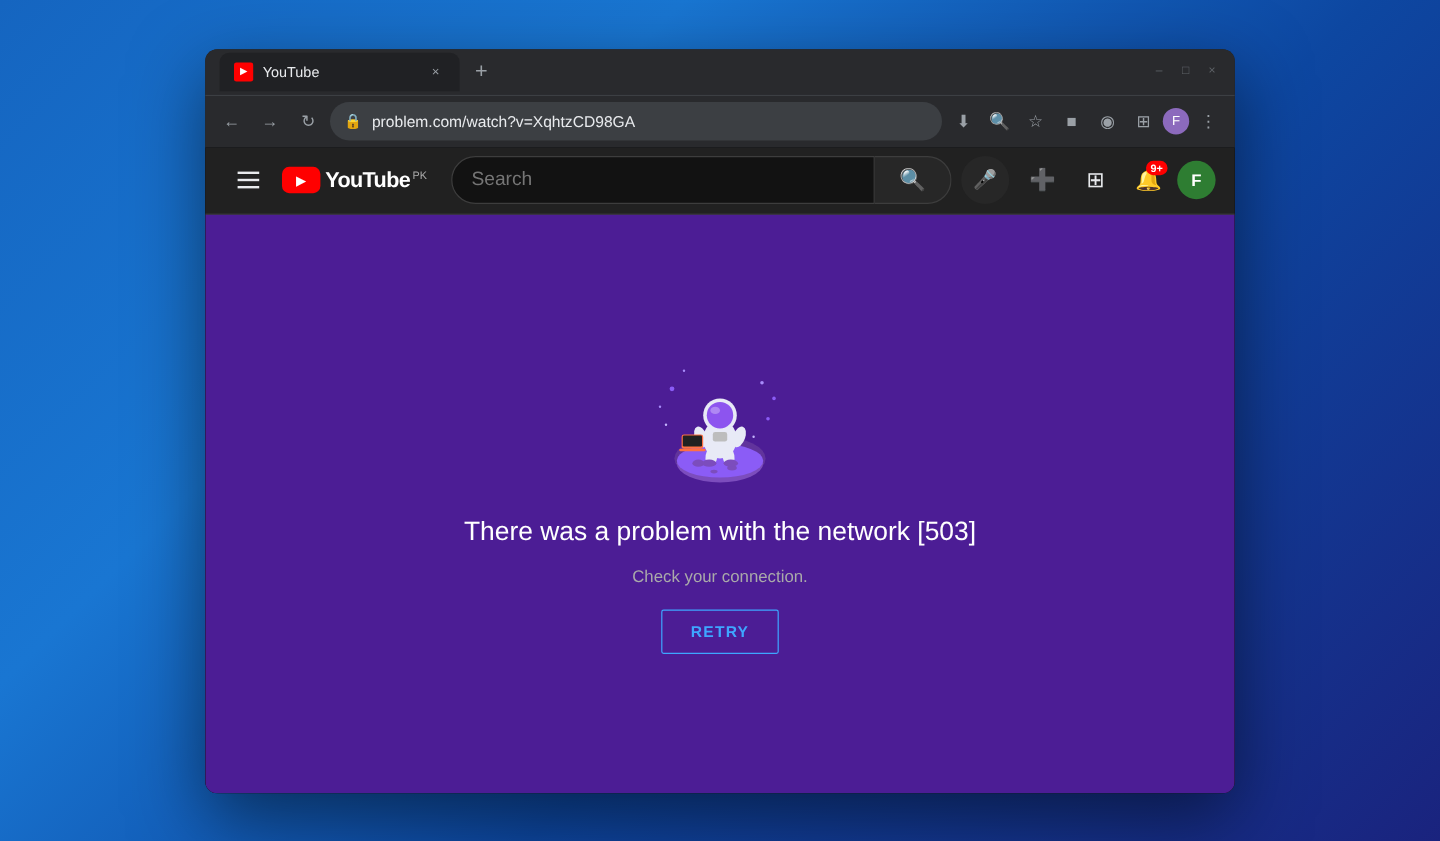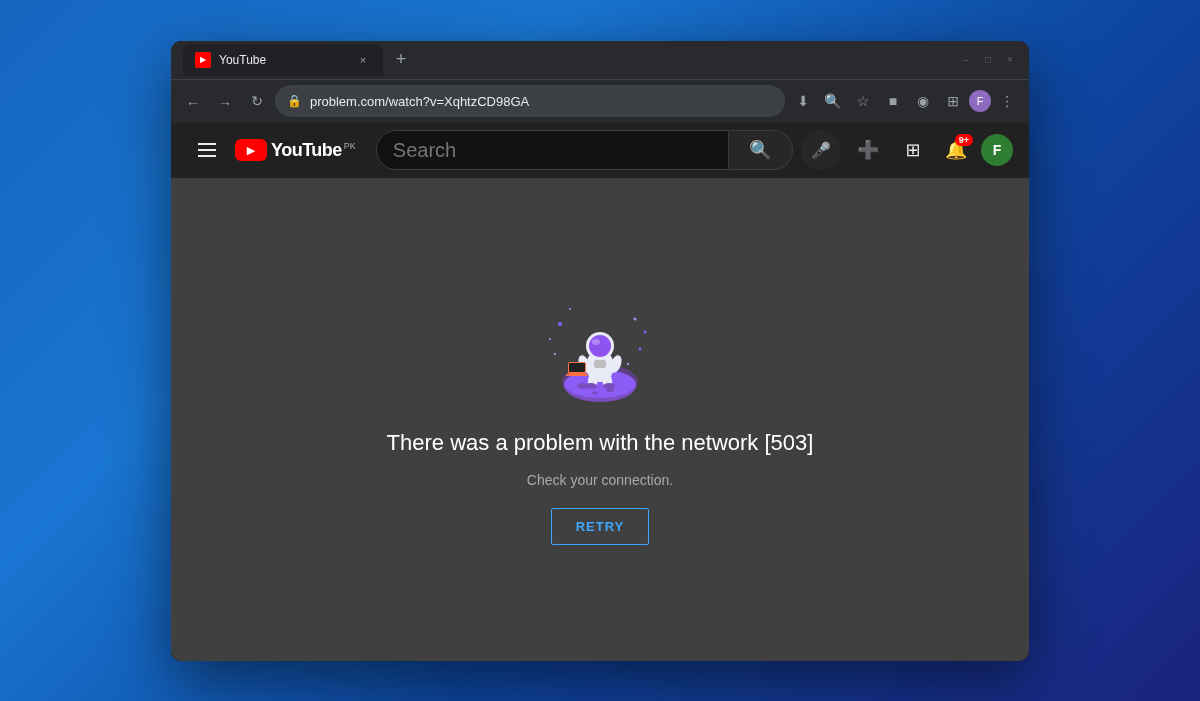--- a/index.html
+++ b/index.html
@@ -286,21 +286,21 @@
       display: flex;
       align-items: center;
       padding: 0 16px;
     }
 
     .yt-search-input {
       background: transparent;
       border: none;
       outline: none;
       color: #15803d;
-      font-size: 20px;
+      font-size: 16px;
       width: 100%;
     }
 
     .yt-search-btn {
       width: 64px;
       height: 40px;
       background: #272727;
       border: 1px solid #3d3d3d;
       border-left: none;
       border-radius: 0 20px 20px 0;
@@ -373,21 +373,21 @@
       color: white;
       cursor: pointer;
     }
 
     
     .yt-content {
       flex: 1;
       display: flex;
       align-items: center;
       justify-content: center;
-      background: #404040;
+      background: #4c1d95;
     }
 
     .error-container {
       display: flex;
       flex-direction: column;
       align-items: center;
       gap: 16px;
     }
 
     

